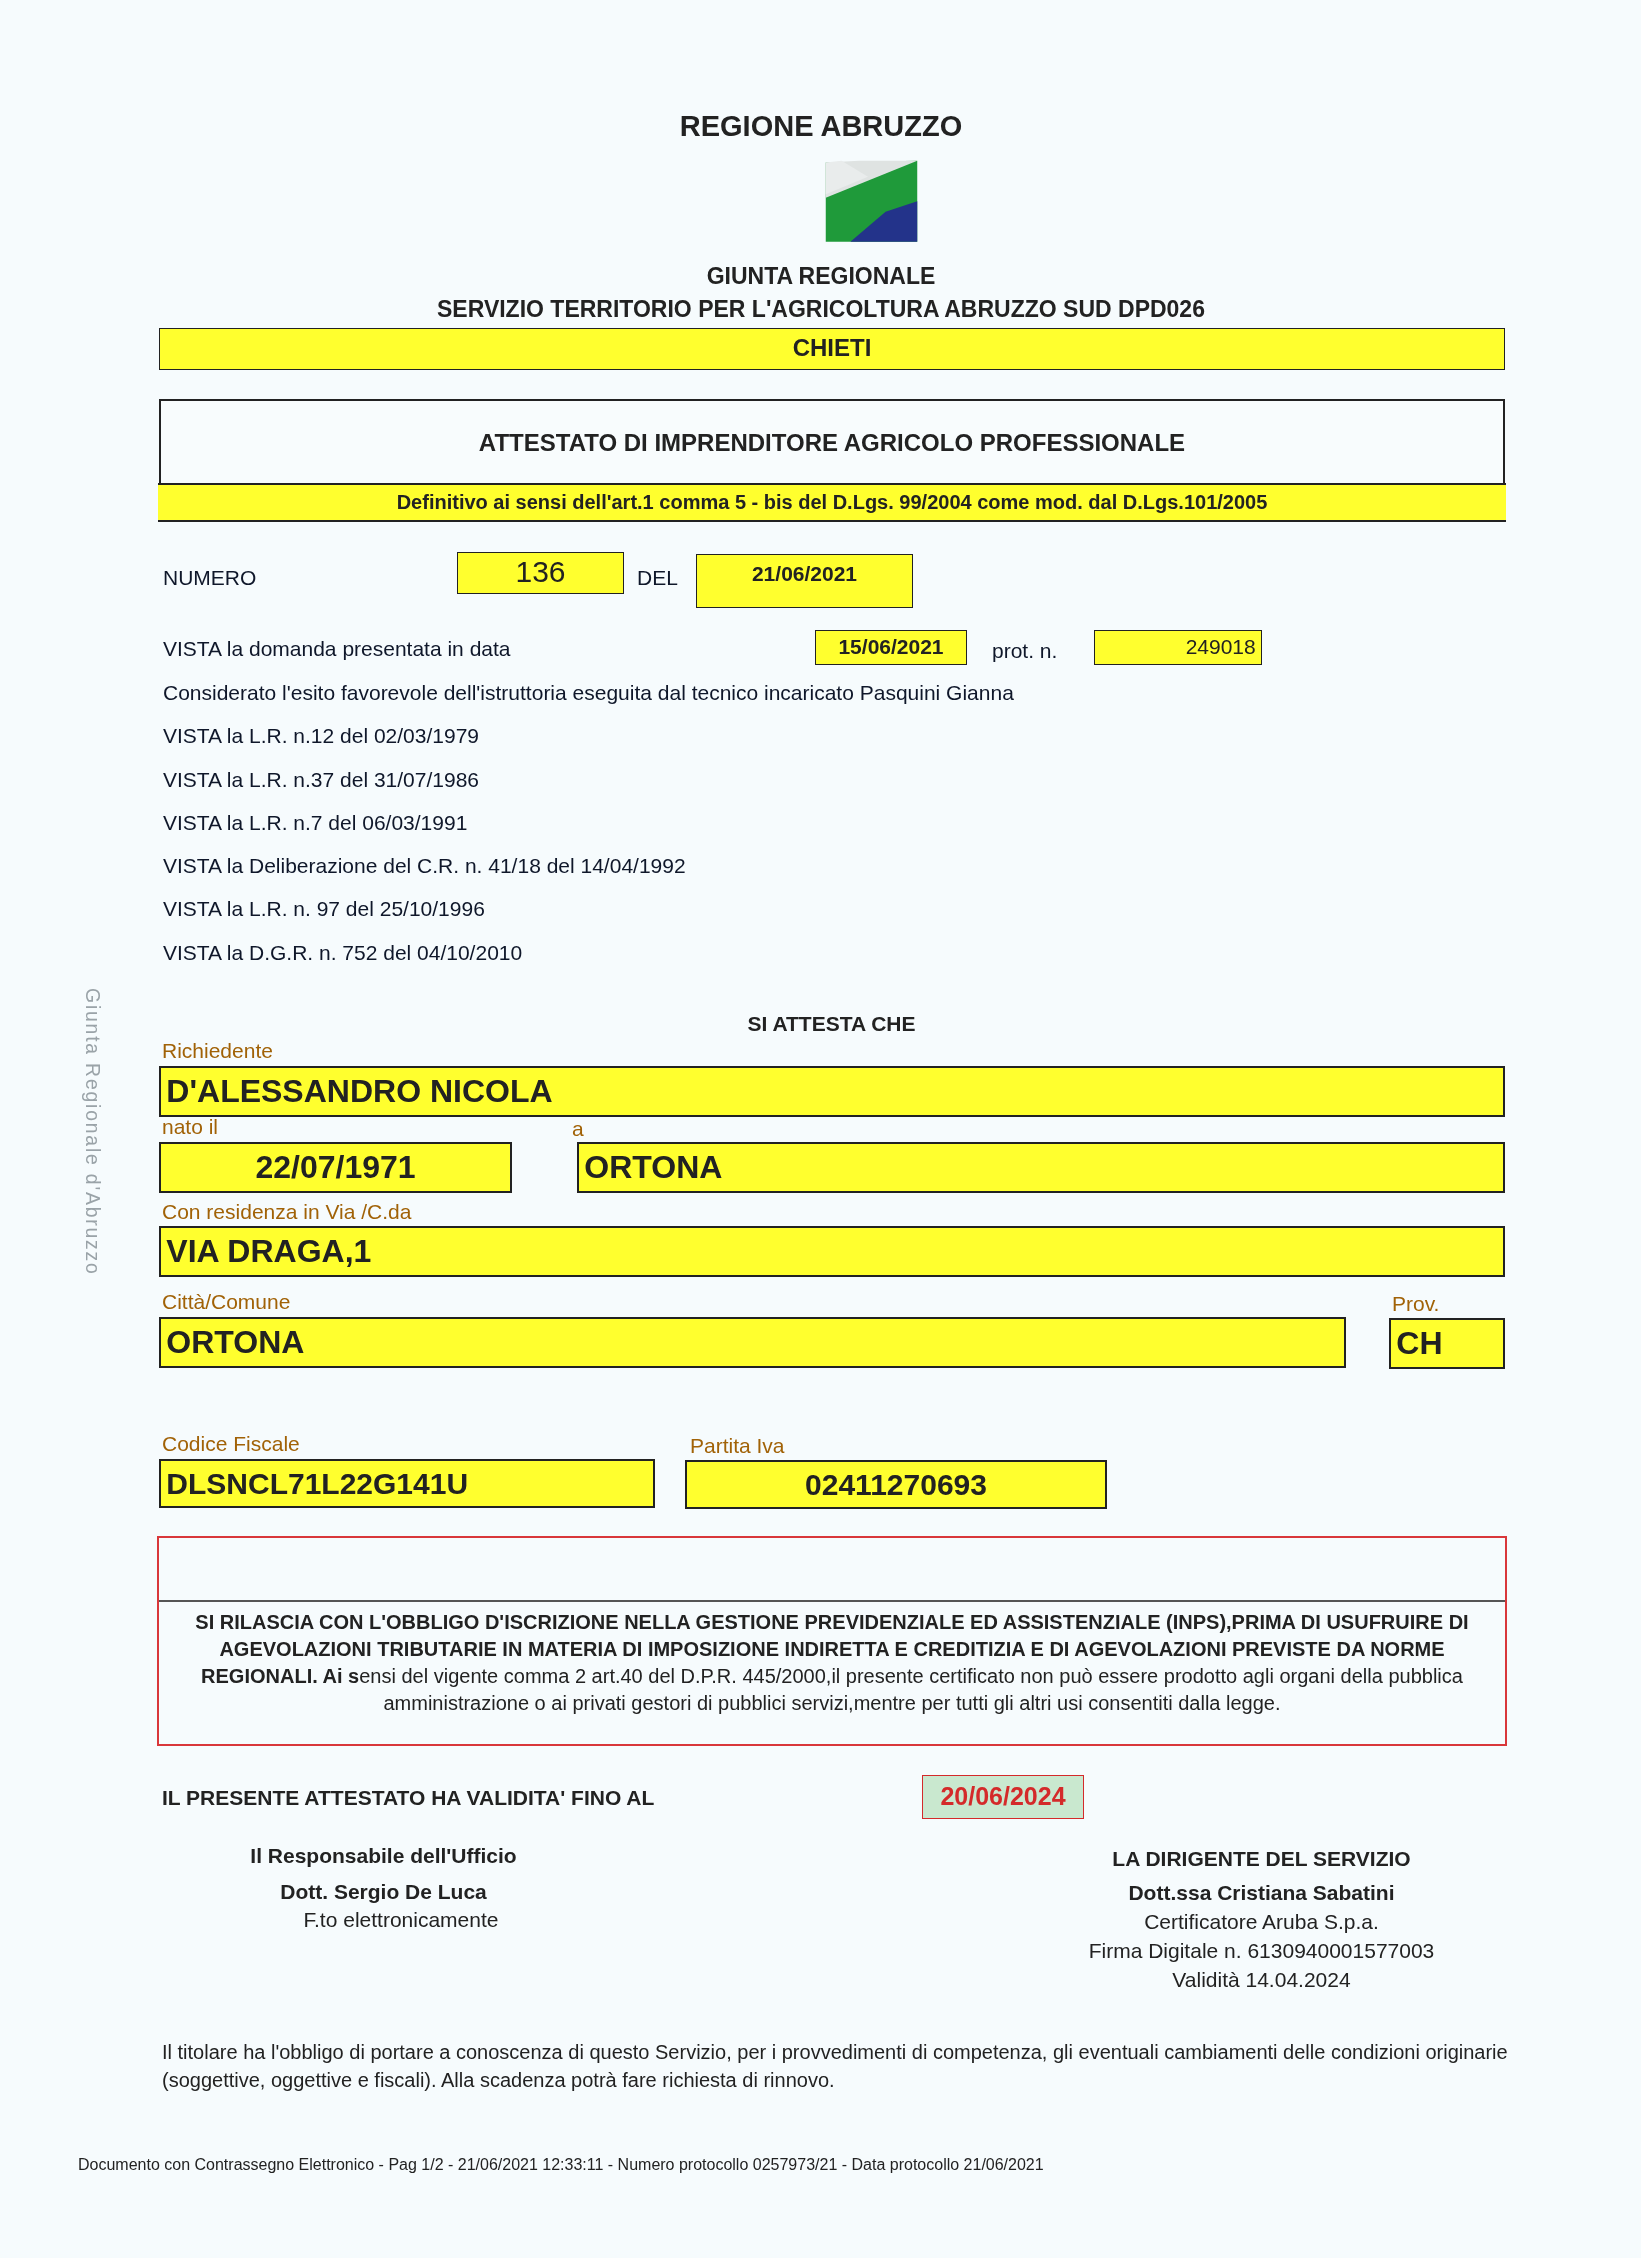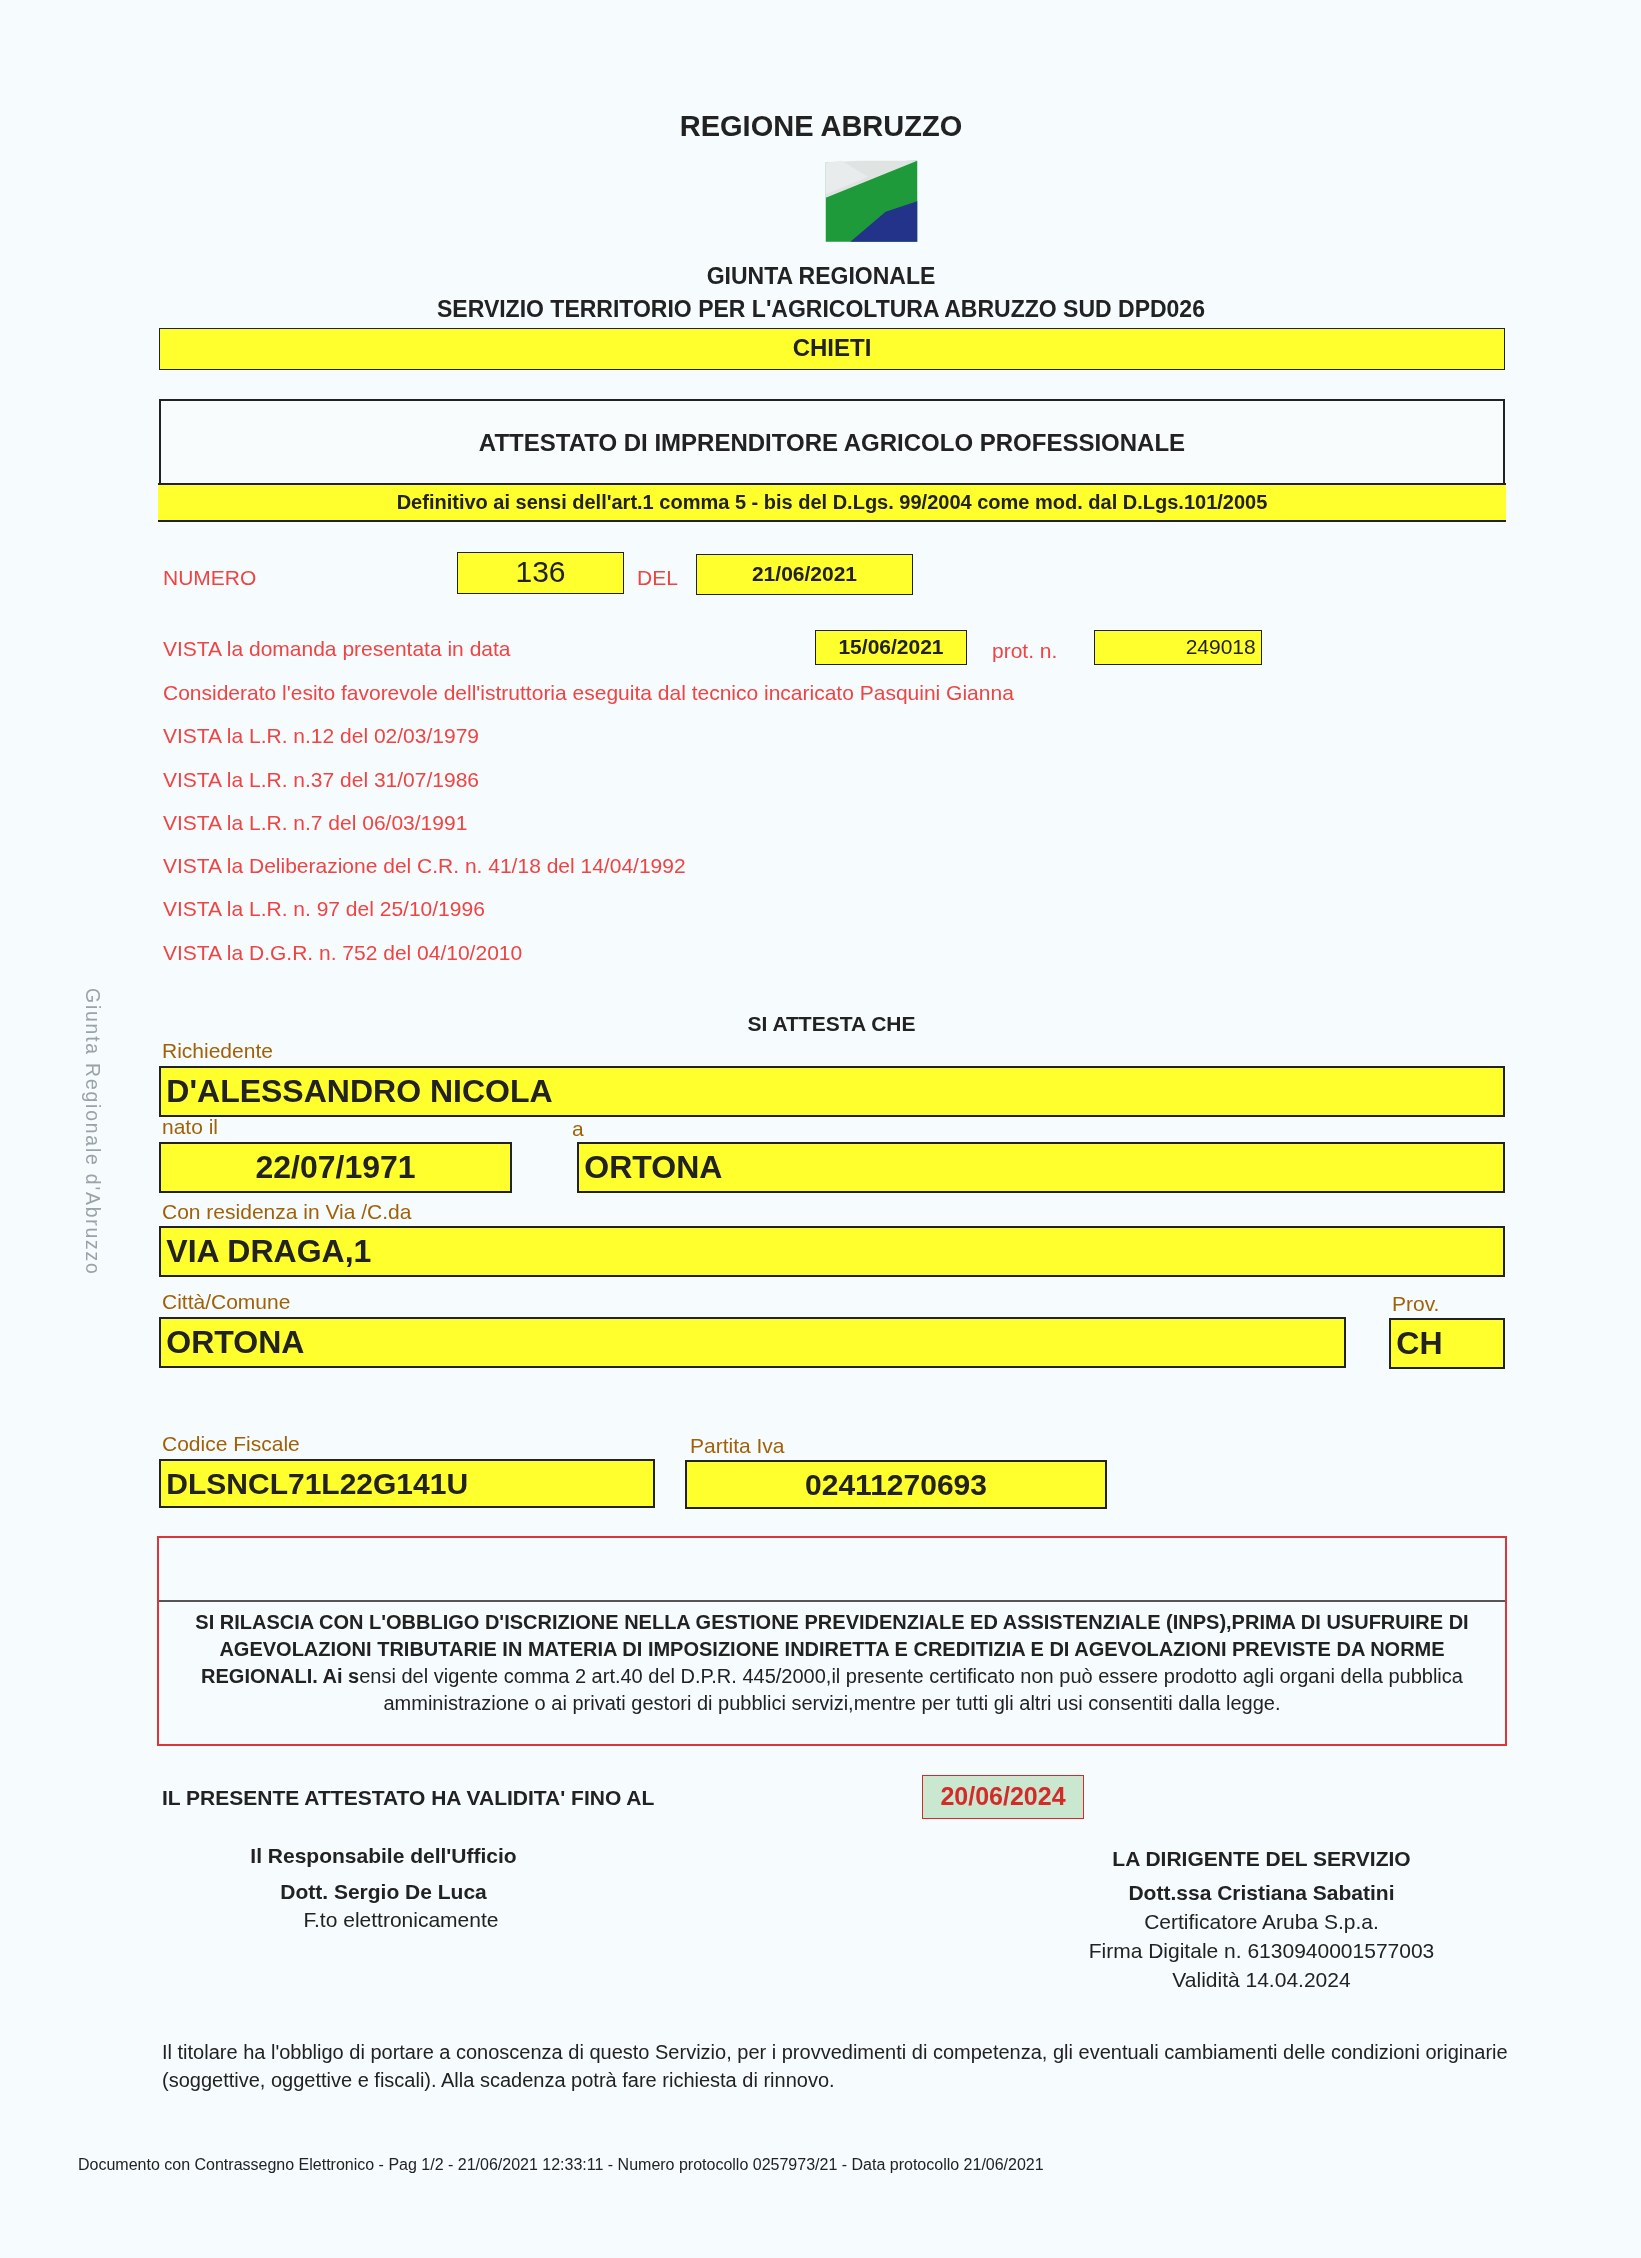--- a/index.html
+++ b/index.html
@@ -3,21 +3,21 @@
 <meta charset="utf-8">
 <style>
   html, body { margin:0; padding:0; }
   body { width:1642px; height:2258px; background:#f6fbfd; position:relative; overflow:hidden;
          font-family:"Liberation Sans", sans-serif; color:#222; }
   .abs { position:absolute; }
   .c { text-align:center; }
   .b { font-weight:bold; }
   .yellow { background:#ffff2e; border:2.6px solid #222; box-sizing:border-box; }
   .lbl { font-size:21px; color:#a16207; }
-  .body-t { font-size:21px; color:#ef4444; }
+  .body-t { font-size:21px; color:#0f172a; }
   .field-big { font-size:32px; font-weight:bold; display:flex; align-items:center; padding-left:5.3px; }
   .watermark { position:absolute; left:81px; top:988px; writing-mode:vertical-rl; font-size:19.4px; color:#9aa3a8; letter-spacing:1.8px; }
 </style>
 </head>
 <body>
 
 <div class="watermark">Giunta Regionale d'Abruzzo</div>
 
 <div class="abs c b" style="left:0;width:1642px;top:110px;font-size:29px;">REGIONE ABRUZZO</div>
 
@@ -36,21 +36,21 @@
 <div class="abs yellow c b" style="left:159px;top:328px;width:1346px;height:42px;font-size:24px;line-height:37px;border-width:1.8px;">CHIETI</div>
 
 <div class="abs" style="left:159px;top:399px;width:1346px;height:122px;border:2.6px solid #222;box-sizing:border-box;background:#f8fcfd;padding-left:28px;">
   <div class="c b" style="position:absolute;left:0;right:0;top:28px;font-size:24px;">ATTESTATO DI IMPRENDITORE AGRICOLO PROFESSIONALE</div>
   <div class="c b" style="position:absolute;left:-2.6px;right:-2.6px;bottom:-2.6px;height:39px;background:#ffff2e;border-top:2.6px solid #222;border-bottom:2.6px solid #222;box-sizing:border-box;font-size:20px;line-height:34px;">Definitivo ai sensi dell'art.1 comma 5 - bis del D.Lgs. 99/2004 come mod. dal D.Lgs.101/2005</div>
 </div>
 
 <div class="abs body-t" style="left:163px;top:566px;">NUMERO</div>
 <div class="abs yellow c" style="left:457px;top:552px;width:167px;height:42px;font-size:30px;line-height:37px;border-width:1.8px;">136</div>
 <div class="abs body-t" style="left:637px;top:566px;">DEL</div>
-<div class="abs yellow c b" style="left:696px;top:554px;width:217px;height:41px;font-size:21px;line-height:37px;border-width:1.8px;">21/06/2021</div>
+<div class="abs yellow c b" style="left:696px;top:554px;width:217px;height:54px;font-size:21px;line-height:37px;border-width:1.8px;">21/06/2021</div>
 
 <div class="abs body-t" style="left:163px;top:637px;">VISTA la domanda presentata in data</div>
 <div class="abs yellow c b" style="left:815px;top:630px;width:152px;height:35px;font-size:21px;line-height:32px;border-width:1.8px;">15/06/2021</div>
 <div class="abs body-t" style="left:992px;top:639px;">prot. n.</div>
 <div class="abs yellow" style="left:1094px;top:630px;width:168px;height:35px;font-size:21px;line-height:32px;text-align:right;padding-right:5.3px;border-width:1.8px;">249018</div>
 
 <div class="abs body-t" style="left:163px;top:681px;">Considerato l'esito favorevole dell'istruttoria eseguita dal tecnico incaricato Pasquini Gianna</div>
 
 <div class="abs body-t" style="left:163px;top:724px;">VISTA la L.R. n.12 del 02/03/1979</div>
 <div class="abs body-t" style="left:163px;top:768px;">VISTA la L.R. n.37 del 31/07/1986</div>

